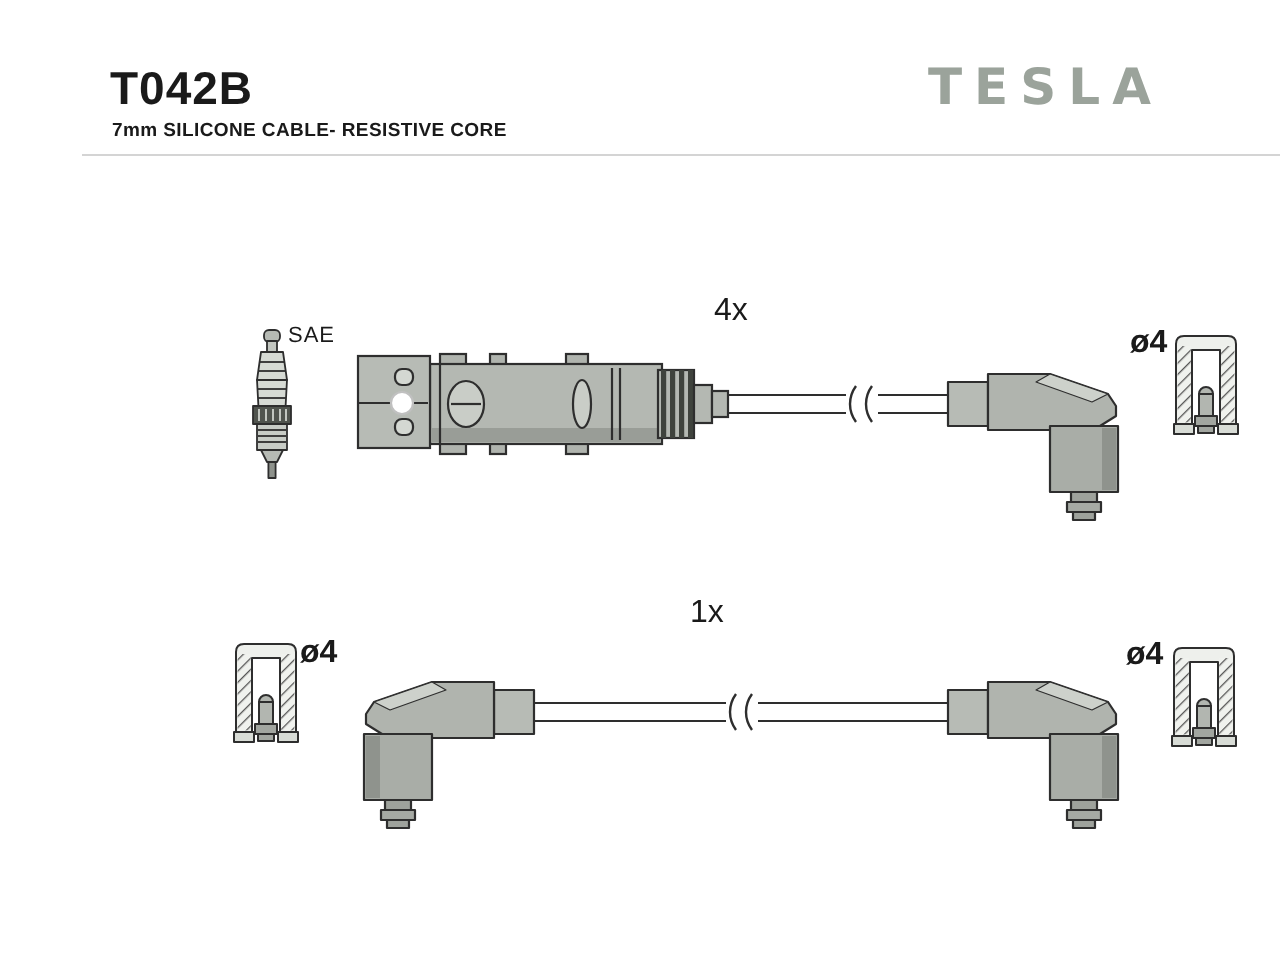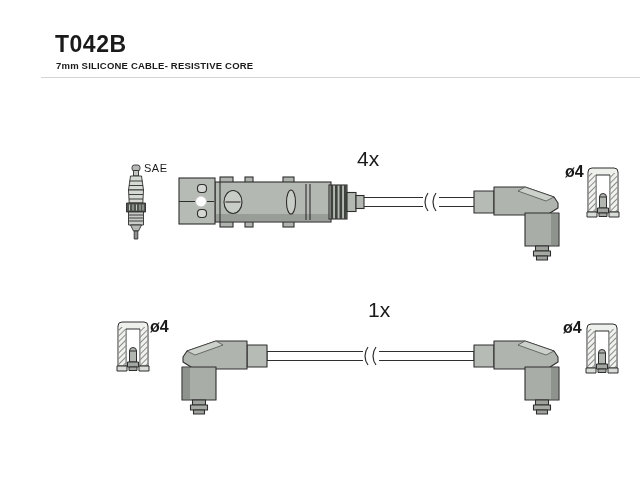--- a/index.html
+++ b/index.html
@@ -8,32 +8,33 @@
     font-family:"Liberation Sans", sans-serif;color:#1a1a1a;margin-left:41px;
   }
   .label{position:absolute;white-space:nowrap;line-height:1;color:#1a1a1a;}
   .part-number{left:14px;top:33px;font-size:23px;font-weight:bold;letter-spacing:0.5px;}
   .subtitle{left:15px;top:61px;font-size:9.5px;letter-spacing:0.2px;font-weight:bold;}
   .brand{
     left:423px;top:31px;font-size:25px;font-weight:bold;letter-spacing:6px;
     color:#9ba39b;font-family:"DejaVu Sans", sans-serif;
   }
   .divider{position:absolute;left:0;top:77px;width:640px;height:1px;background:#d4d4d4;}
-  .qty{font-size:21px;}
+  .qty{font-size:16px;}
   .dia{font-size:16px;font-weight:bold;}
   .sae{font-size:11px;letter-spacing:0.5px;}
   svg.art{position:absolute;left:0;top:0;}
 </style>
 </head>
 <body>
 
 <div class="page">
 
   <span class="label part-number">T042B</span>
   <span class="label subtitle">7mm SILICONE CABLE- RESISTIVE CORE</span>
+  <span class="label brand">TESLA</span>
   <div class="divider"></div>
 
   <svg class="art" width="640" height="480" viewBox="0 0 640 480">
     <defs>
       <pattern id="hatch" width="4" height="4" patternUnits="userSpaceOnUse" patternTransform="rotate(45)">
         <rect width="4" height="4" fill="#f0f2ee"></rect>
         <line x1="0" y1="0" x2="0" y2="4" stroke="#555" stroke-width="1.3"></line>
       </pattern>
 
       <g id="boot" stroke="#2e2e2e" stroke-width="1.1" stroke-linejoin="round">
@@ -142,17 +143,17 @@
     </g>
 
     <use href="#socket" transform="translate(546,166)"></use>
     <use href="#socket" transform="translate(76,320)"></use>
     <use href="#socket" transform="translate(545,322)"></use>
   </svg>
 
   <span class="label sae" style="left:103px;top:163px;">SAE</span>
   <span class="label qty" style="left:316px;top:148px;">4x</span>
   <span class="label dia" style="left:524px;top:164px;">ø4</span>
-  <span class="label qty" style="left:327px;top:299px;">1x</span>
+  <span class="label qty" style="left:304px;top:299px;">1x</span>
   <span class="label dia" style="left:109px;top:319px;">ø4</span>
   <span class="label dia" style="left:522px;top:320px;">ø4</span>
 
 </div>
 
 </body></html>

